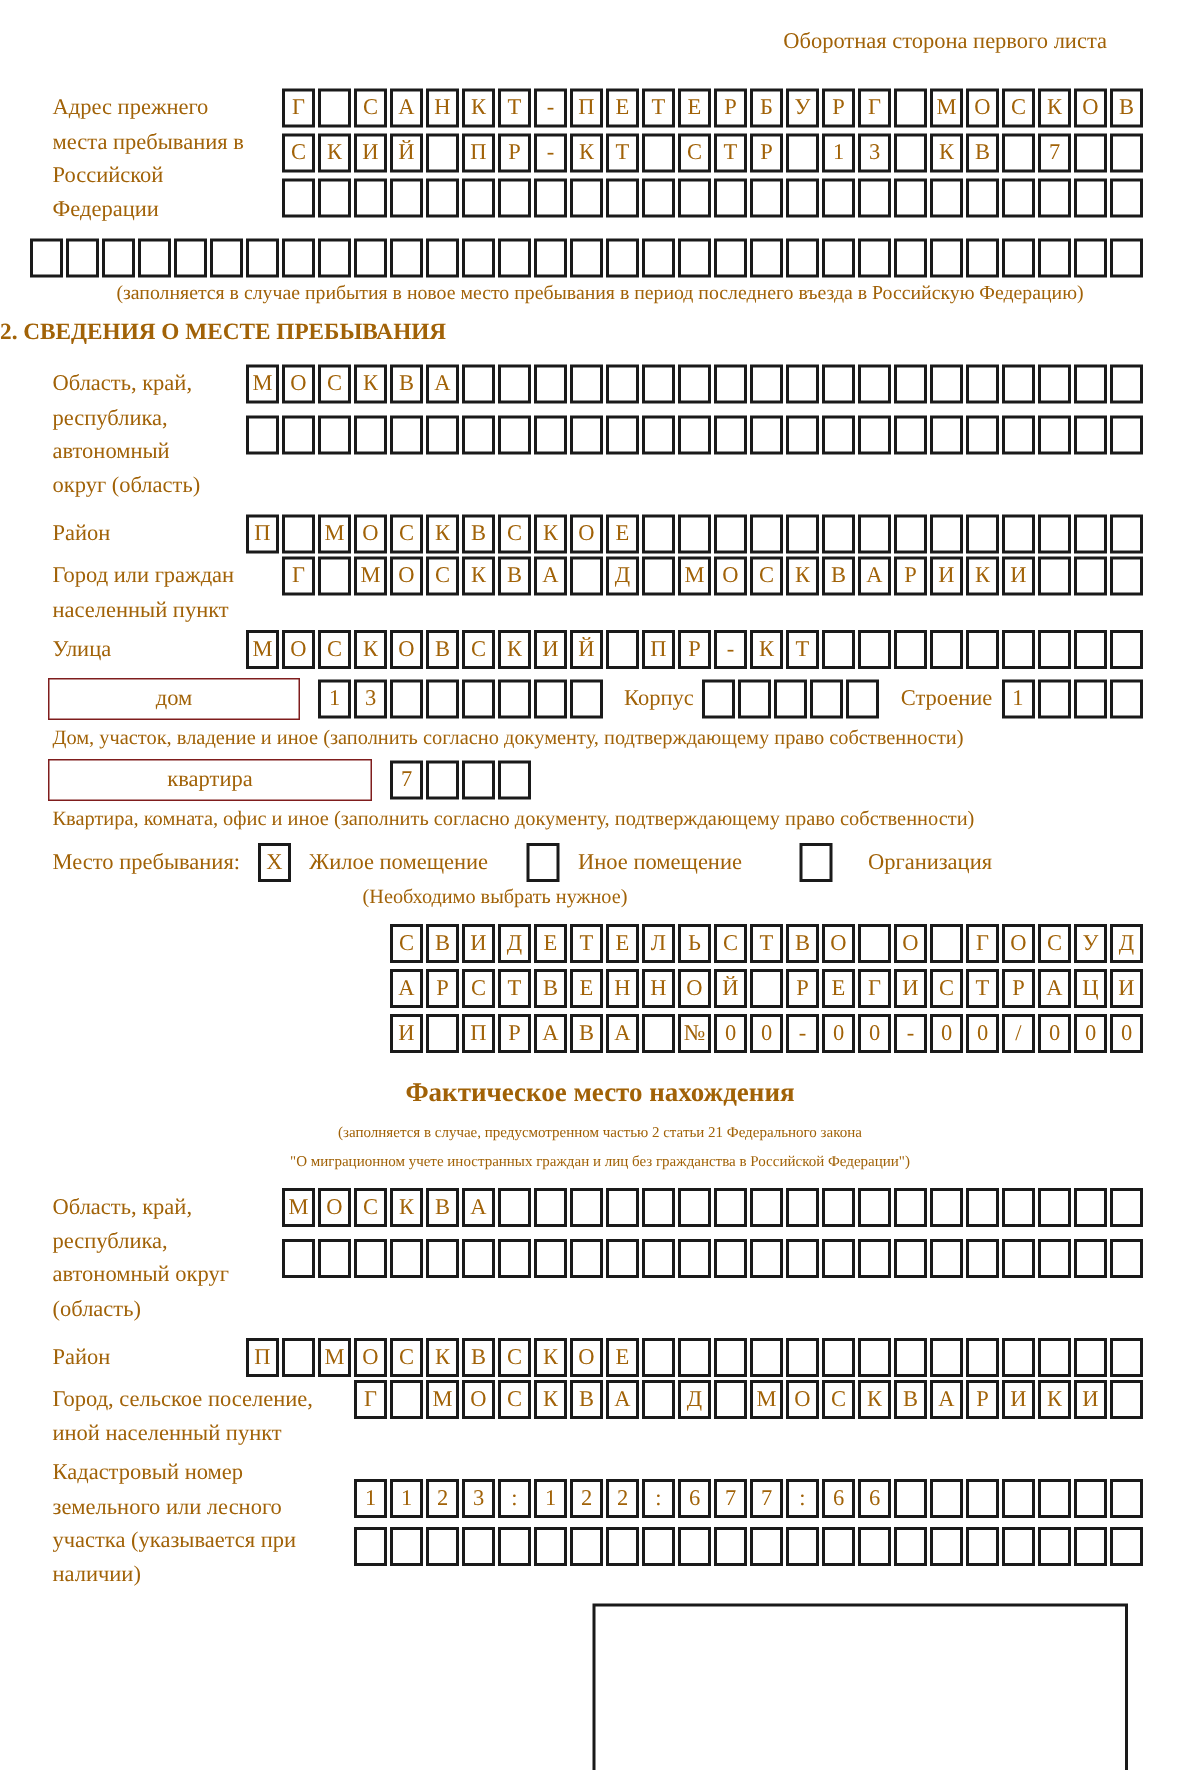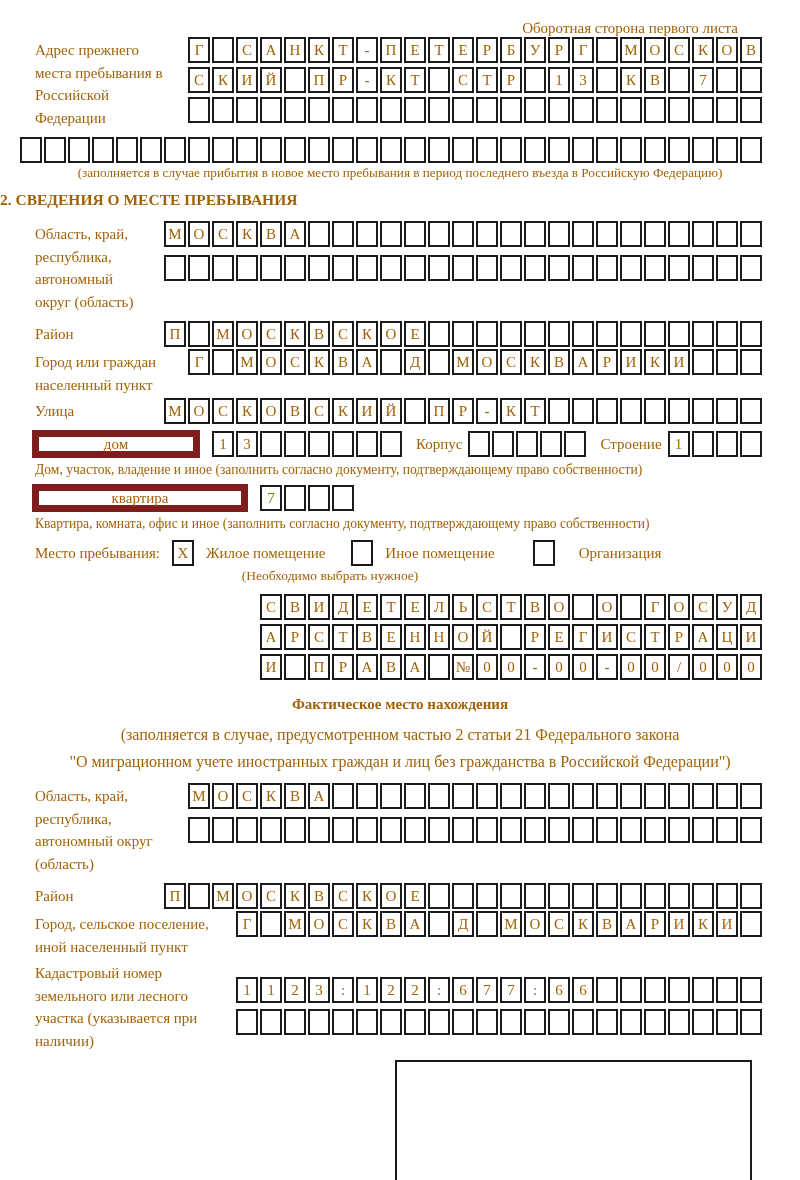--- a/index.html
+++ b/index.html
@@ -23,53 +23,53 @@
   .cell {
     width: 22px; height: 26px; flex: none;
     border: 2px solid #1a1a1a;
     display: inline-flex; align-items: center; justify-content: center;
     font-size: 15px; line-height: 1; background:#fff;
   }
   .fullrow { display: flex; justify-content: flex-end; margin: 0 38px 2px 20px; }
 
   .smallnote { text-align: center; font-size: 13.2px; margin: 2px 20px 0 20px; }
   .h2 { text-align: left; font-weight: bold; font-size: 15.5px; margin: 10px 0 12px 0; }
-  .subh { text-align: center; font-weight: bold; font-size: 15px; margin: 16px 0 10px 0; }
+  .subh { text-align: center; font-weight: bold; font-size: 18px; margin: 16px 0 10px 0; }
 
   .houseline { display: flex; align-items: center; margin: 2px 38px 4px 32px; }
   .labelbox {
-    border: 7px solid #7f1d1d; height: 28px;
+    border: 1px solid #7f1d1d; height: 28px;
     display: inline-flex; align-items: center; justify-content: center;
     flex: none; font-size: 15px; text-align: right;
   }
   .inlinelabel { flex: none; padding: 0 6px 0 14px; }
   .notetext { margin: 2px 38px 6px 35px; font-size: 13.6px; }
 
   .stayline { display: flex; align-items: center; margin: 8px 38px 2px 35px; gap: 0; }
   .stayline .cell { margin: 0 12px; }
   .staynote { text-align: center; font-size: 13.5px; width: 660px; margin: 0 0 10px 0; }
 
-  .centernote { text-align: center; font-size: 16px; margin: 0 40px 4px 40px; line-height: 1.45; }
+  .centernote { text-align: center; font-size: 10px; margin: 0 40px 4px 40px; line-height: 1.45; }
 
   .stampbox {
     border: 2px solid #1a1a1a;
     width: 357px; height: 174px;
     margin: 6px 0 4px 395px;
   }
   .mb0 { margin-bottom: 2px; }
   .mb6 { margin-bottom: 6px; }
 </style>
 </head>
 <body>
 
 <div class="sheet">
 
   <div class="backnote">Оборотная сторона первого листа</div>
 
-  <div class="field" style="">
+  <div class="field" style="margin-top:22px">
     <div class="flabel" style="width:128px">Адрес прежнего места пребывания в Российской Федерации</div>
     <div class="frows">
       <div class="cellrow">
           <span class="cell">Г</span>
           <span class="cell"></span>
           <span class="cell">С</span>
           <span class="cell">А</span>
           <span class="cell">Н</span>
           <span class="cell">К</span>
           <span class="cell">Т</span>

